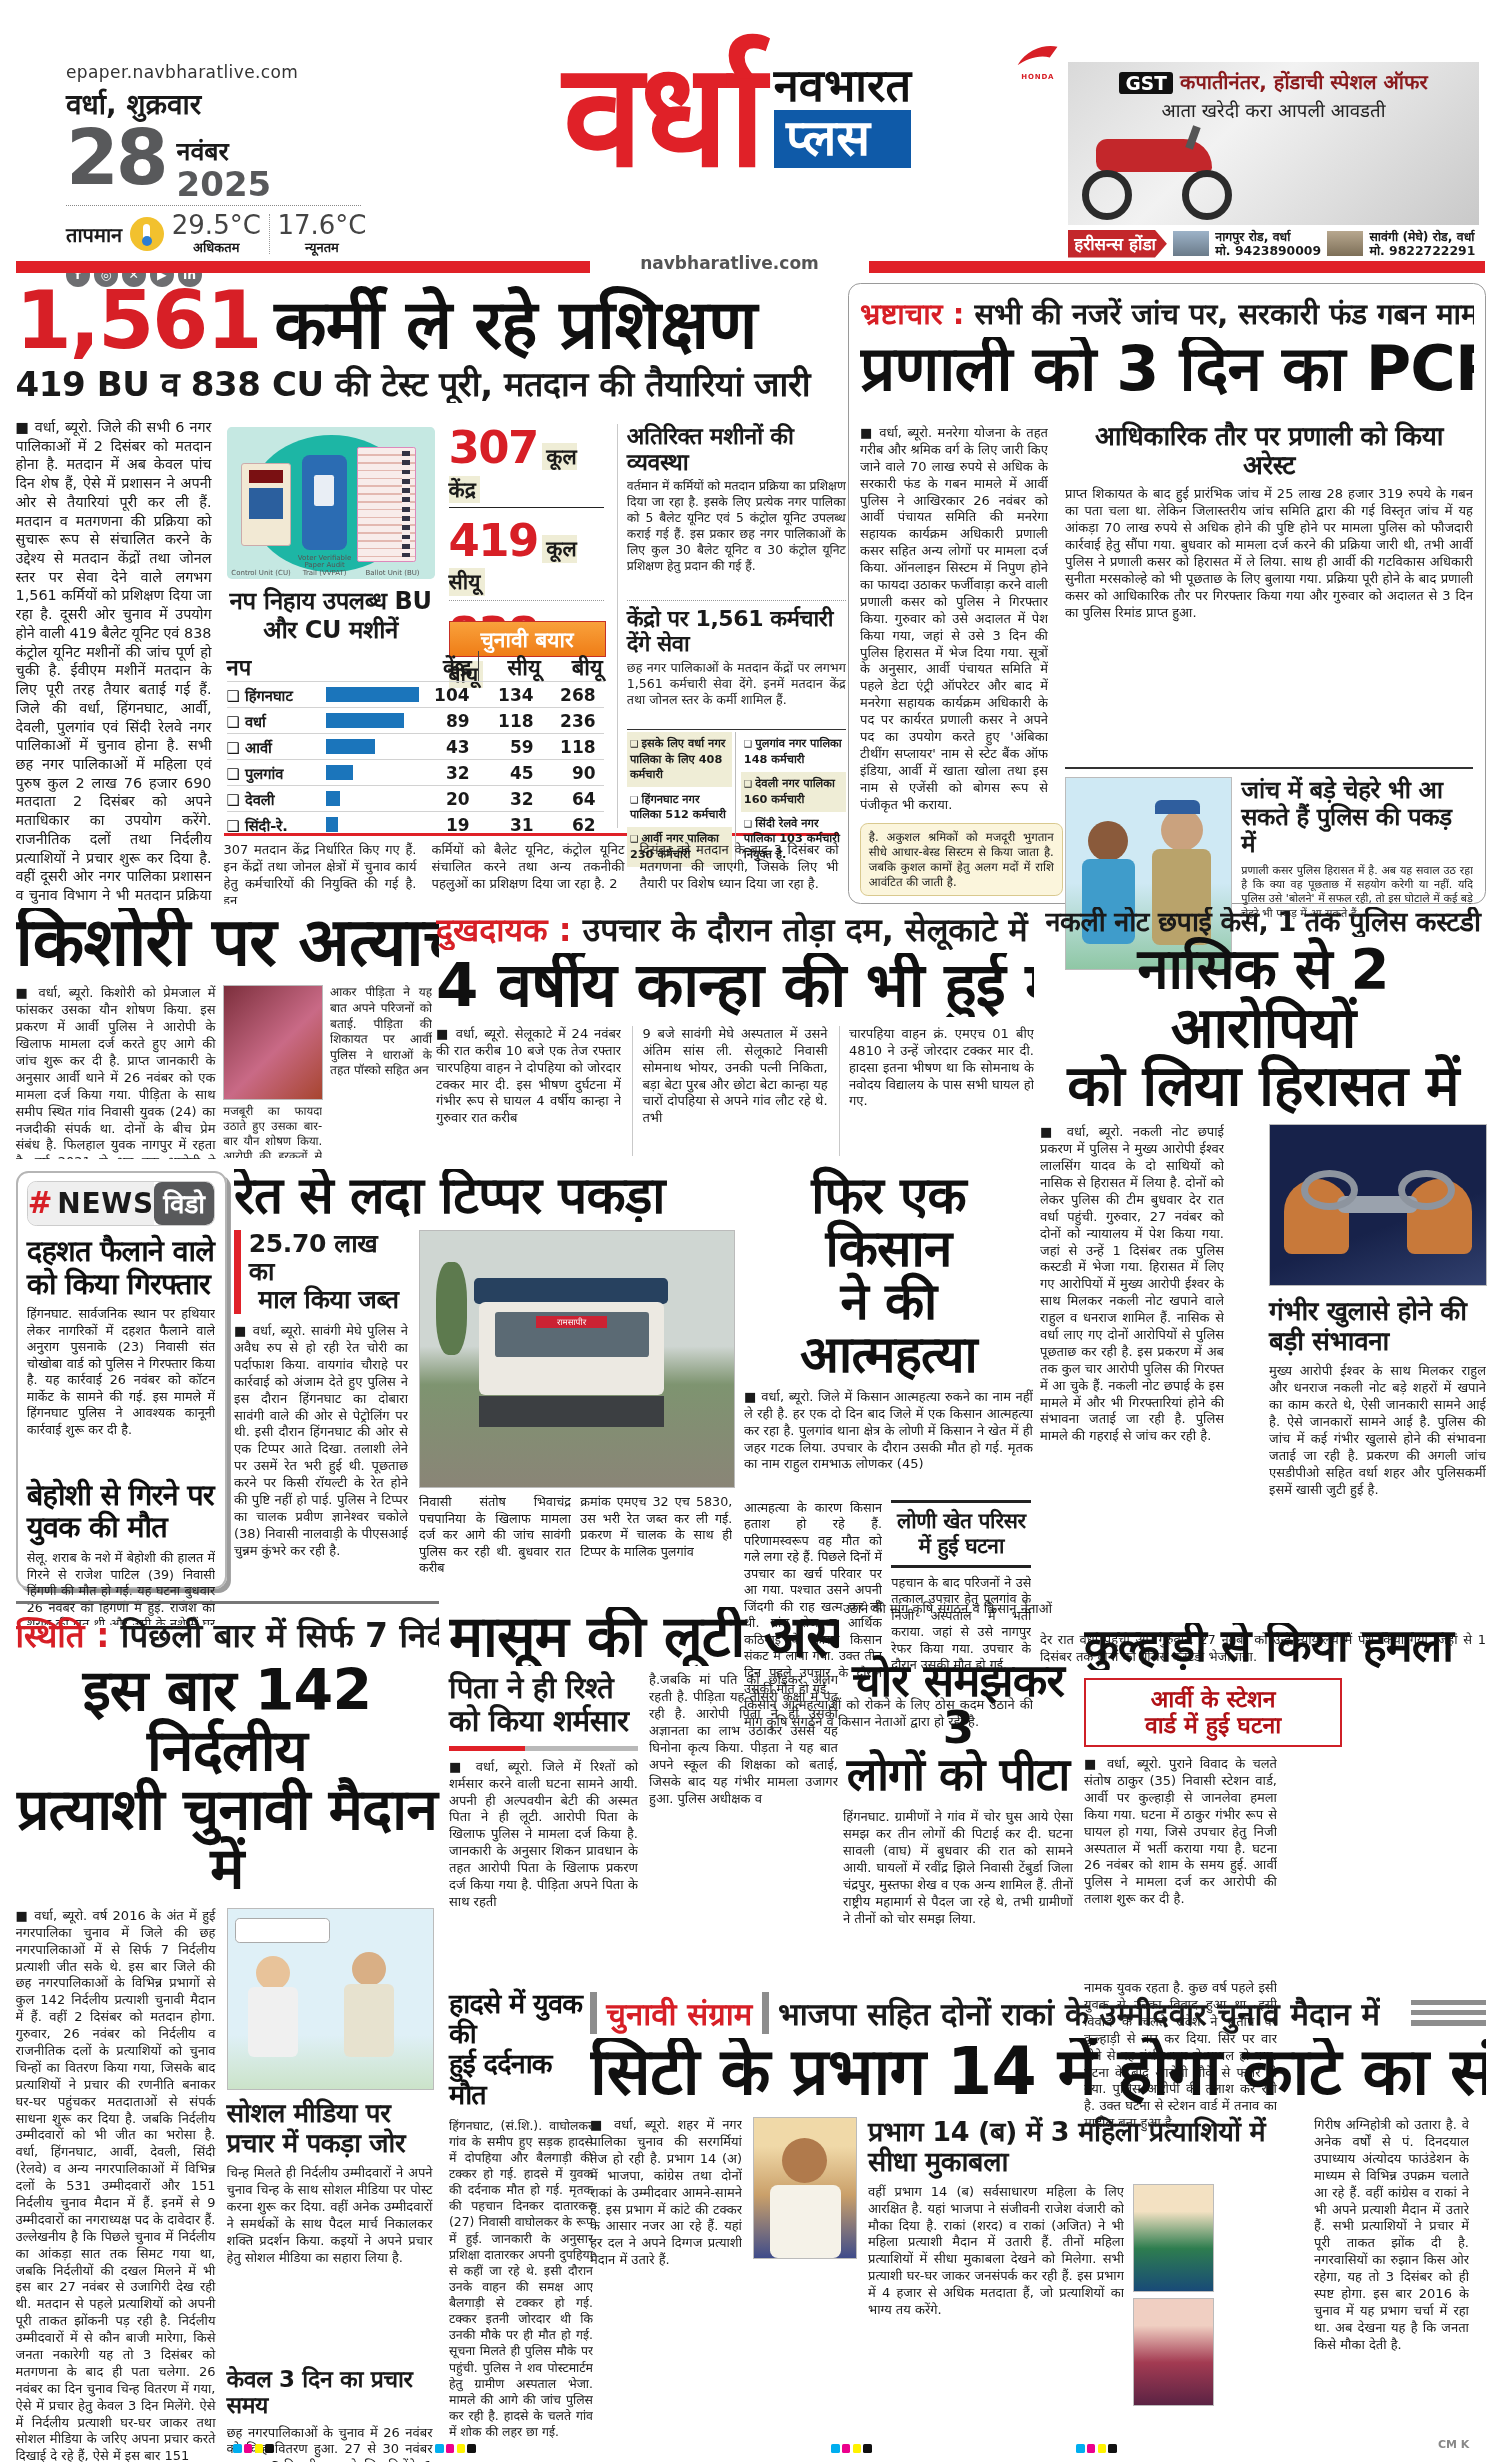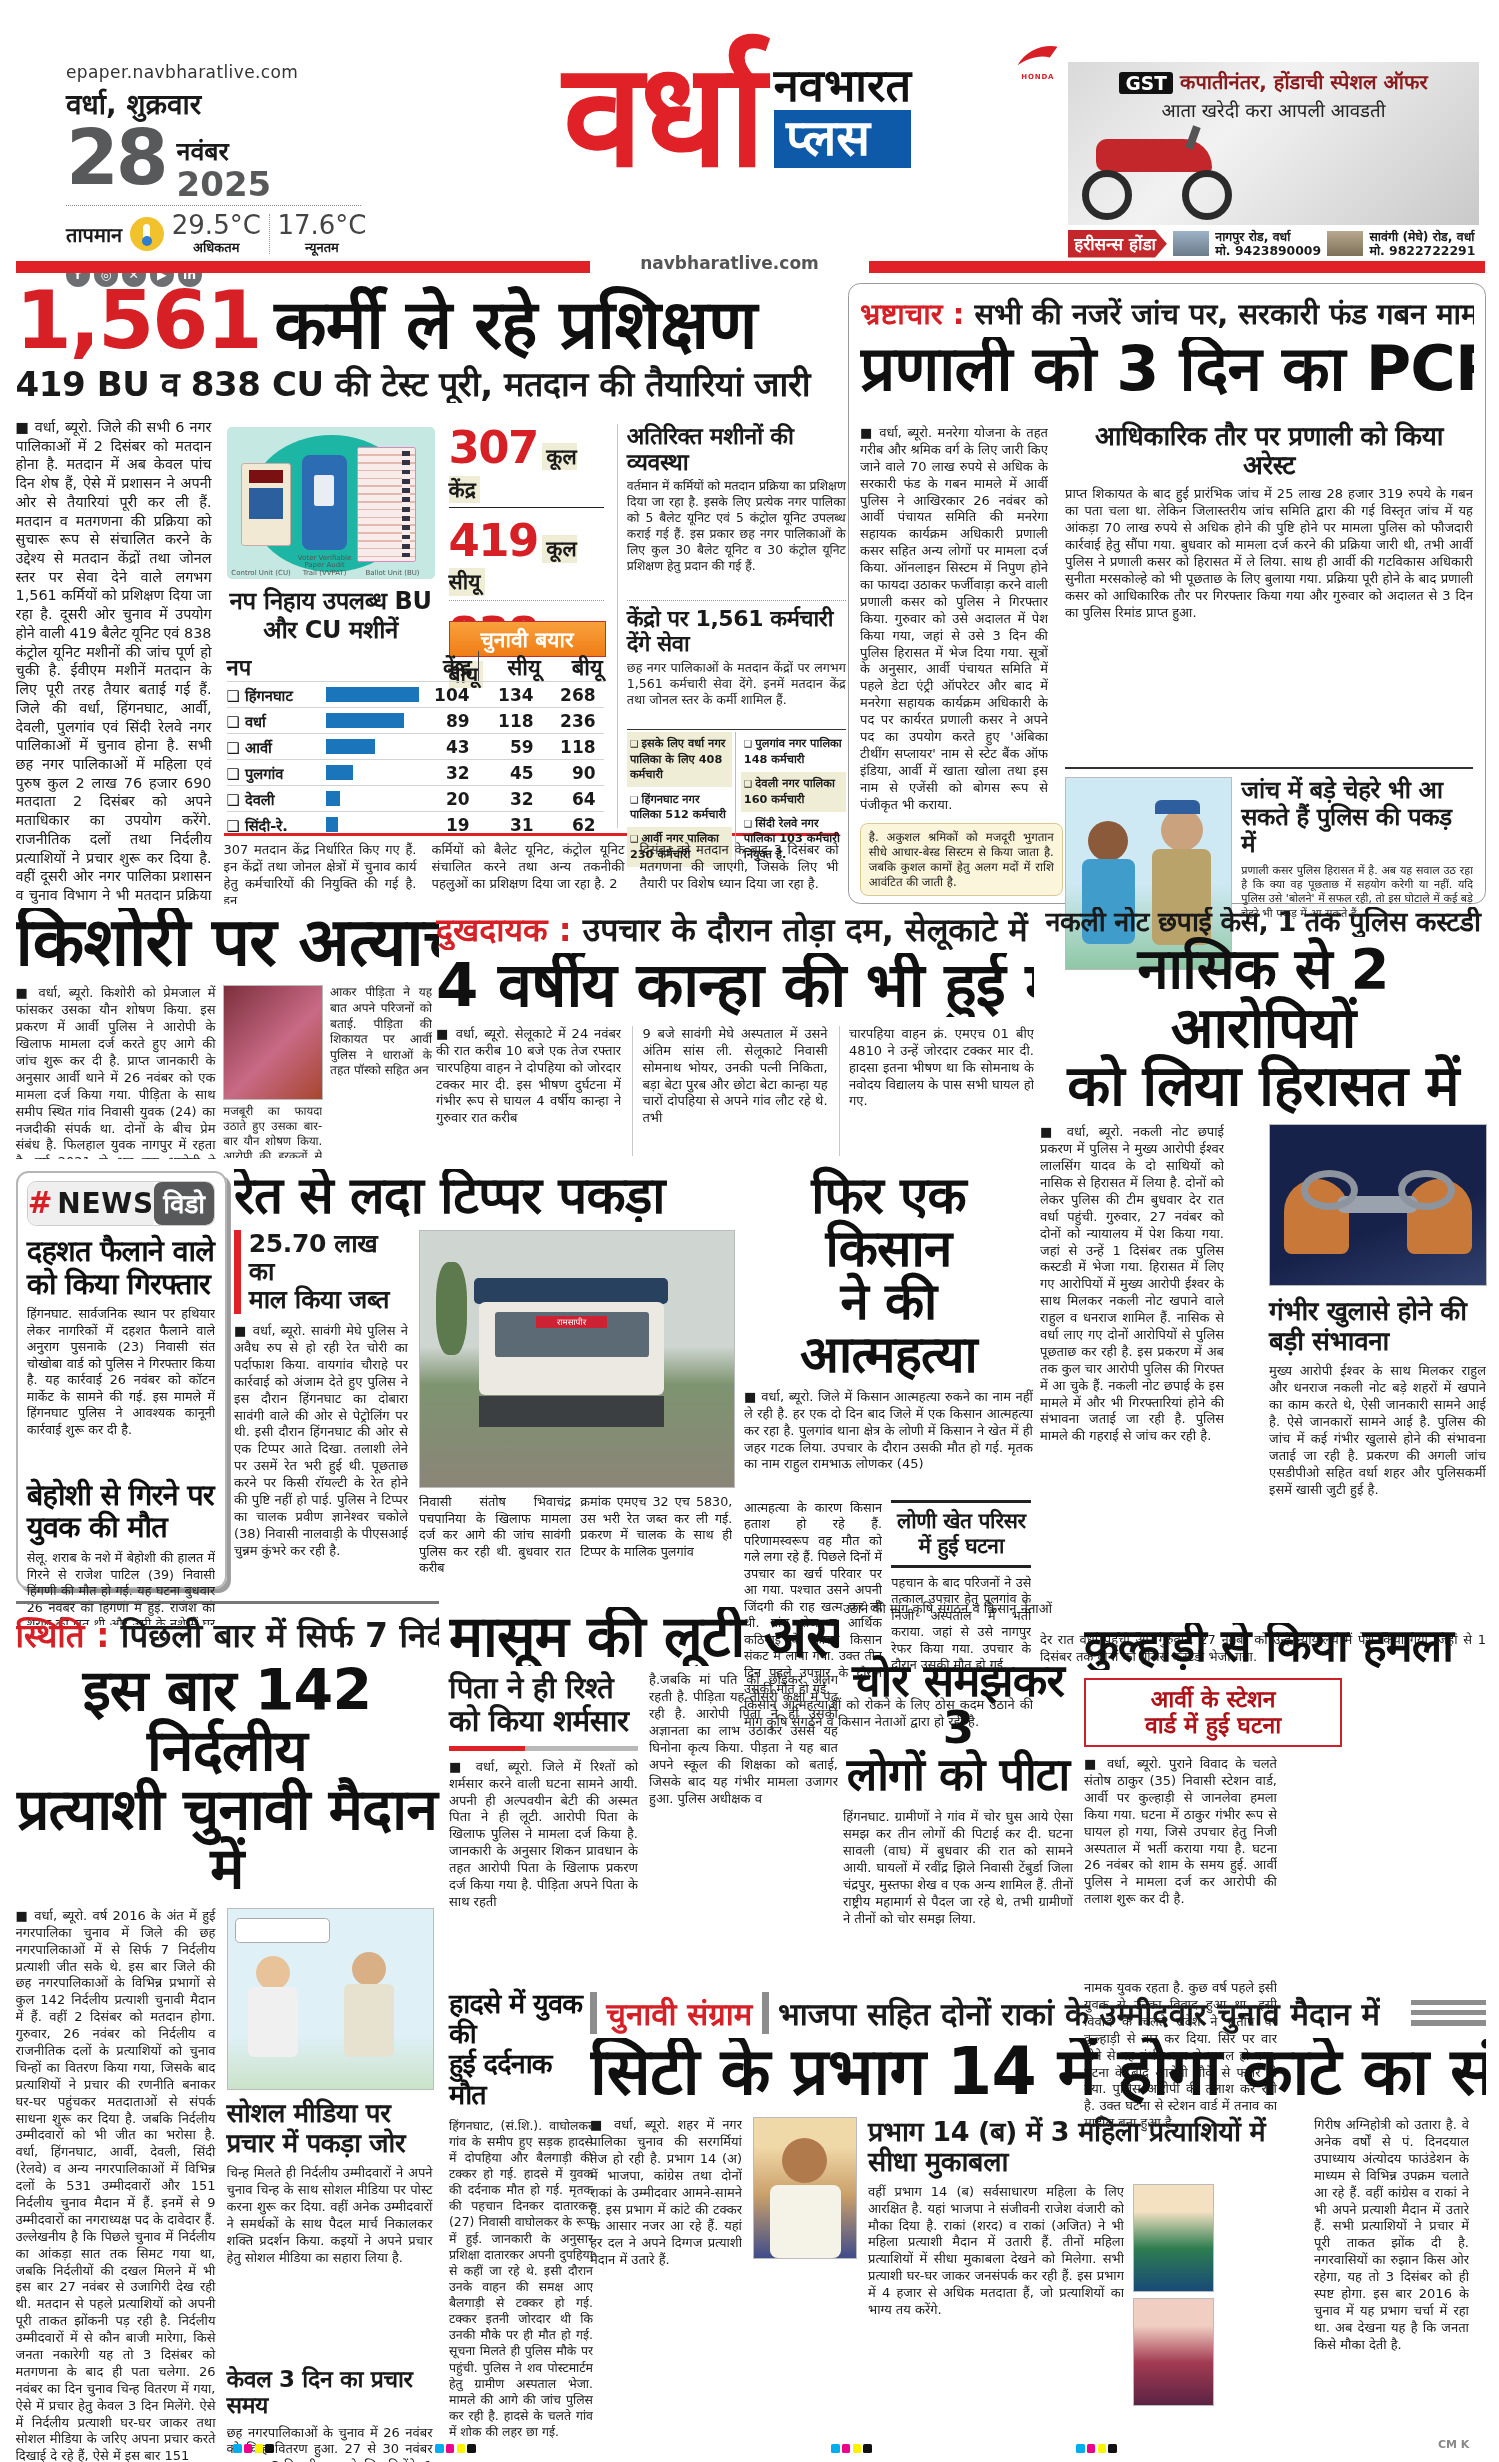--- a/index.html
+++ b/index.html
@@ -347,21 +347,21 @@
     <div class="col" style="font-size:12.7px;margin-top:6.2px;height:75px;">सेलू. शराब के नशे में बेहोशी की हालत में गिरने से राजेश पाटिल (39) निवासी हिंगणी की मौत हो गई. यह घटना बुधवार 26 नवंबर को हिंगणी में हुई. राजेश को शराब की लत थी और उसी के नशे में घर में गिरने से उनकी मृत्यु हो गई.</div>
   </div>
 
   <div class="abs" style="left:234px;top:1169px;width:503px;height:505px;">
     <div class="hl" style="font-size:51px;white-space:nowrap;overflow:hidden;">रेत से लदा टिप्पर पकड़ा</div>
     <div style="display:flex;gap:11px;margin-top:7.8px;">
       <div style="width:174px;flex:none;">
         <div style="border-left:7px solid #e02128;padding-left:7.8px;">
           <span class="sub" style="font-size:25px;display:block;">
             <span style="display:block;">25.70 लाख का</span>
-            <span style="display:block;">माल किया जब्त</span>
+            <span style="display:block;text-align:center;">माल किया जब्त</span>
           </span>
         </div>
         <div class="col" style="font-size:13px;margin-top:9.3px;height:338px;">■ वर्धा, ब्यूरो. सावंगी मेघे पुलिस ने अवैध रुप से हो रही रेत चोरी का पर्दाफाश किया. वायगांव चौराहे पर कार्रवाई को अंजाम देते हुए पुलिस ने इस दौरान हिंगनघाट का दोबारा सावंगी वाले की ओर से पेट्रोलिंग पर थी. इसी दौरान हिंगनघाट की ओर से एक टिप्पर आते दिखा. तलाशी लेने पर उसमें रेत भरी हुई थी. पूछताछ करने पर किसी रॉयल्टी के रेत होने की पुष्टि नहीं हो पाई. पुलिस ने टिप्पर का चालक प्रवीण ज्ञानेश्वर चकोले (38) निवासी नालवाड़ी के पीएसआई चुन्नम कुंभरे कर रही है.</div>
       </div>
       <div>
         <div class="photo" style="width:314px;height:256px;background:linear-gradient(#cfd6d2 45%,#7e9470 60%,#8a8577);position:relative;">
           <div style="position:absolute;left:54px;top:47px;width:194px;height:26px;background:#27415f;border-radius:4.7px;"></div>
           <div style="position:absolute;left:59px;top:71px;width:185px;height:93px;background:#ece9e2;border-radius:6.2px;"></div>
           <div style="position:absolute;left:75px;top:81px;width:154px;height:45px;background:#5b6a74;border-radius:3.1px;"></div>
           <div style="position:absolute;left:116px;top:85px;width:71px;height:12.4px;background:#c23;color:#fff;font-size:8.5px;text-align:center;">रामसापीर</div>

